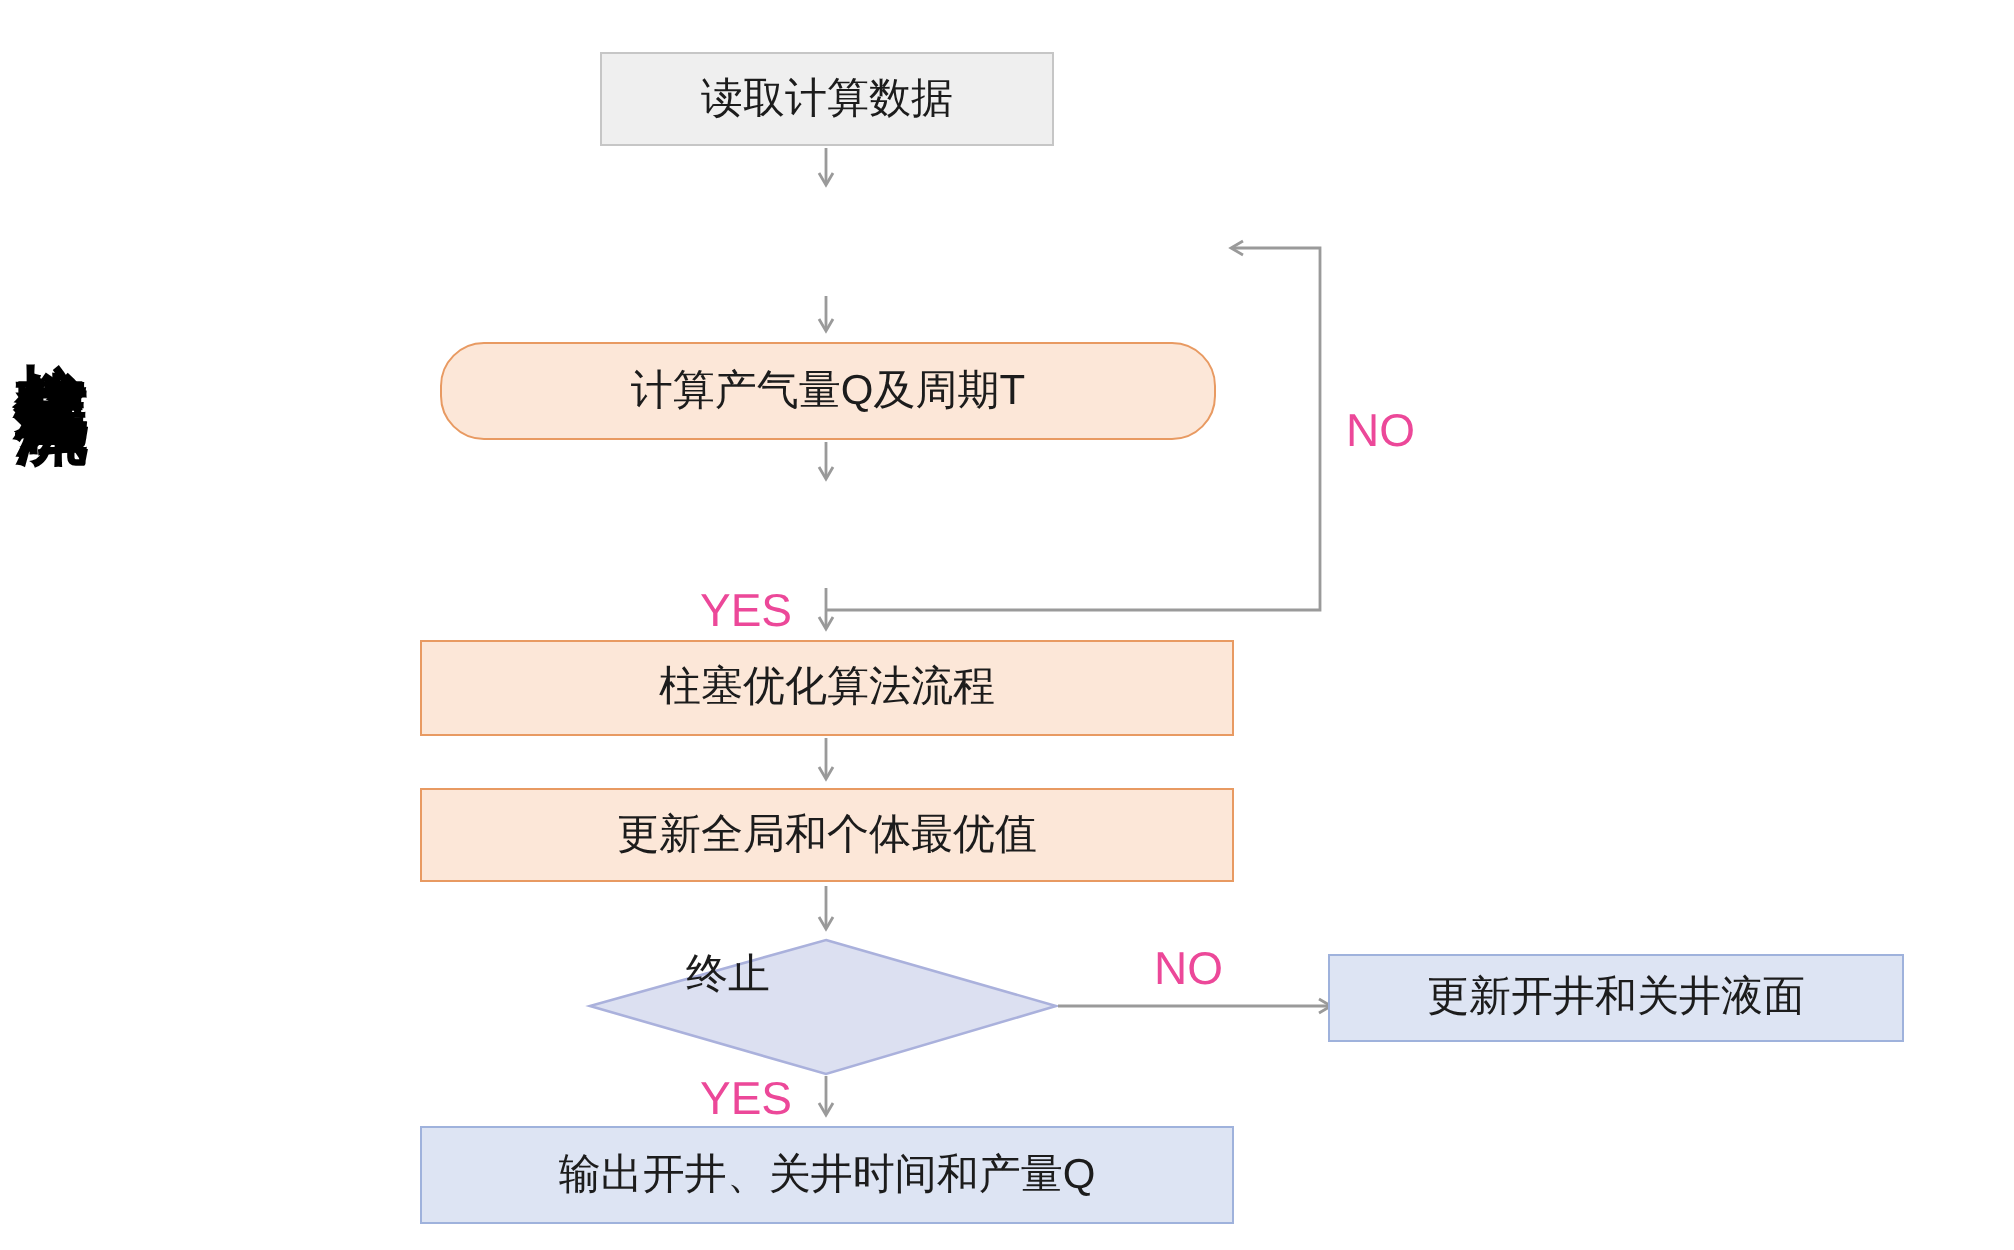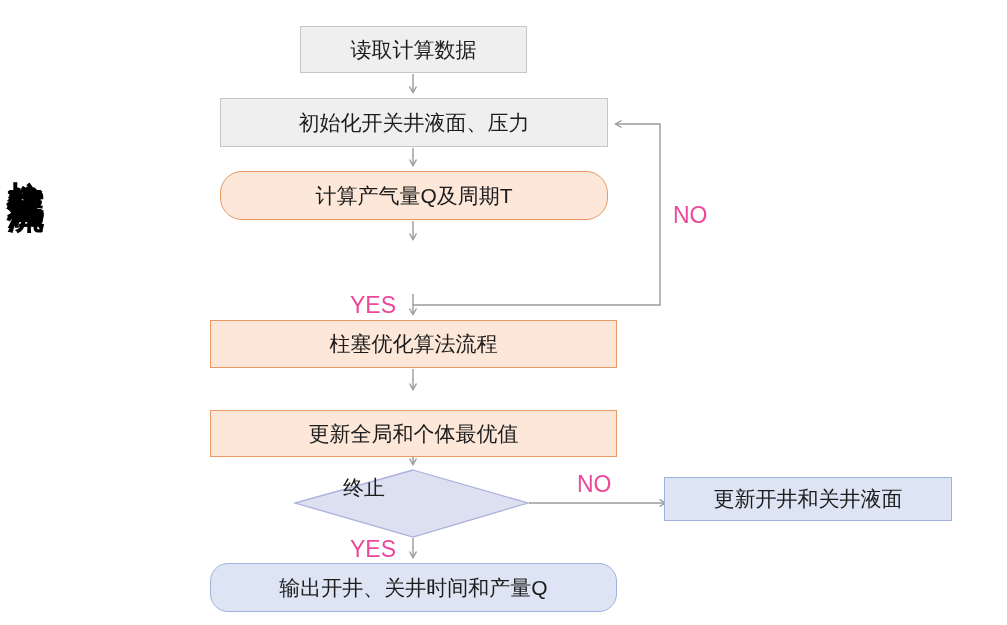--- a/index.html
+++ b/index.html
@@ -45,22 +45,22 @@
   }
   .node.blue{
     background:var(--blue-fill,#dde4f3);
     border:1.4px solid var(--blue-border,#9fb2dc);
   }
   .b1{left:300px;top:26px;width:227px;height:47px;}
   .b2{left:220px;top:98px;width:388px;height:49px;}
   .b3{left:220px;top:171px;width:388px;height:49px;border-radius:22px;}
   .b4{left:220px;top:245px;width:388px;height:48px;}
   .b5{left:210px;top:320px;width:407px;height:48px;}
-  .b6{left:210px;top:410px;width:407px;height:47px;}
-  .b7{left:210px;top:563px;width:407px;height:49px;border-radius:18px;}
+  .b6{left:210px;top:394px;width:407px;height:47px;}
+  .b7{left:210px;top:563px;width:407px;height:49px;}
   .b8{left:664px;top:477px;width:288px;height:44px;font-size:21px;}
   .diamond-label{
     position:absolute;
     left:343px;top:474px;width:140px;
     text-align:left;
     font-size:21px;
     line-height:28px;
     color:#1c1c1c;
   }
   .edge-label{
@@ -120,21 +120,20 @@
 
     <line x1="529" y1="503" x2="665" y2="503" marker-end="url(#arr)"></line>
 
     <line x1="413" y1="538" x2="413" y2="557" marker-end="url(#arr)"></line>
   </svg>
 
   <div class="vtitle">柱塞优化算法流程</div>
 
   <div class="node gray b1">读取计算数据</div>
 
-  <div class="node gray b2">初始化开关井液面、压力</div>
 
   <div class="node orange b3">计算产气量Q及周期T</div>
 
 
   <div class="node orange b5">柱塞优化算法流程</div>
 
   <div class="node orange b6">更新全局和个体最优值</div>
 
   <div class="diamond-label">
     <div>终止</div>

